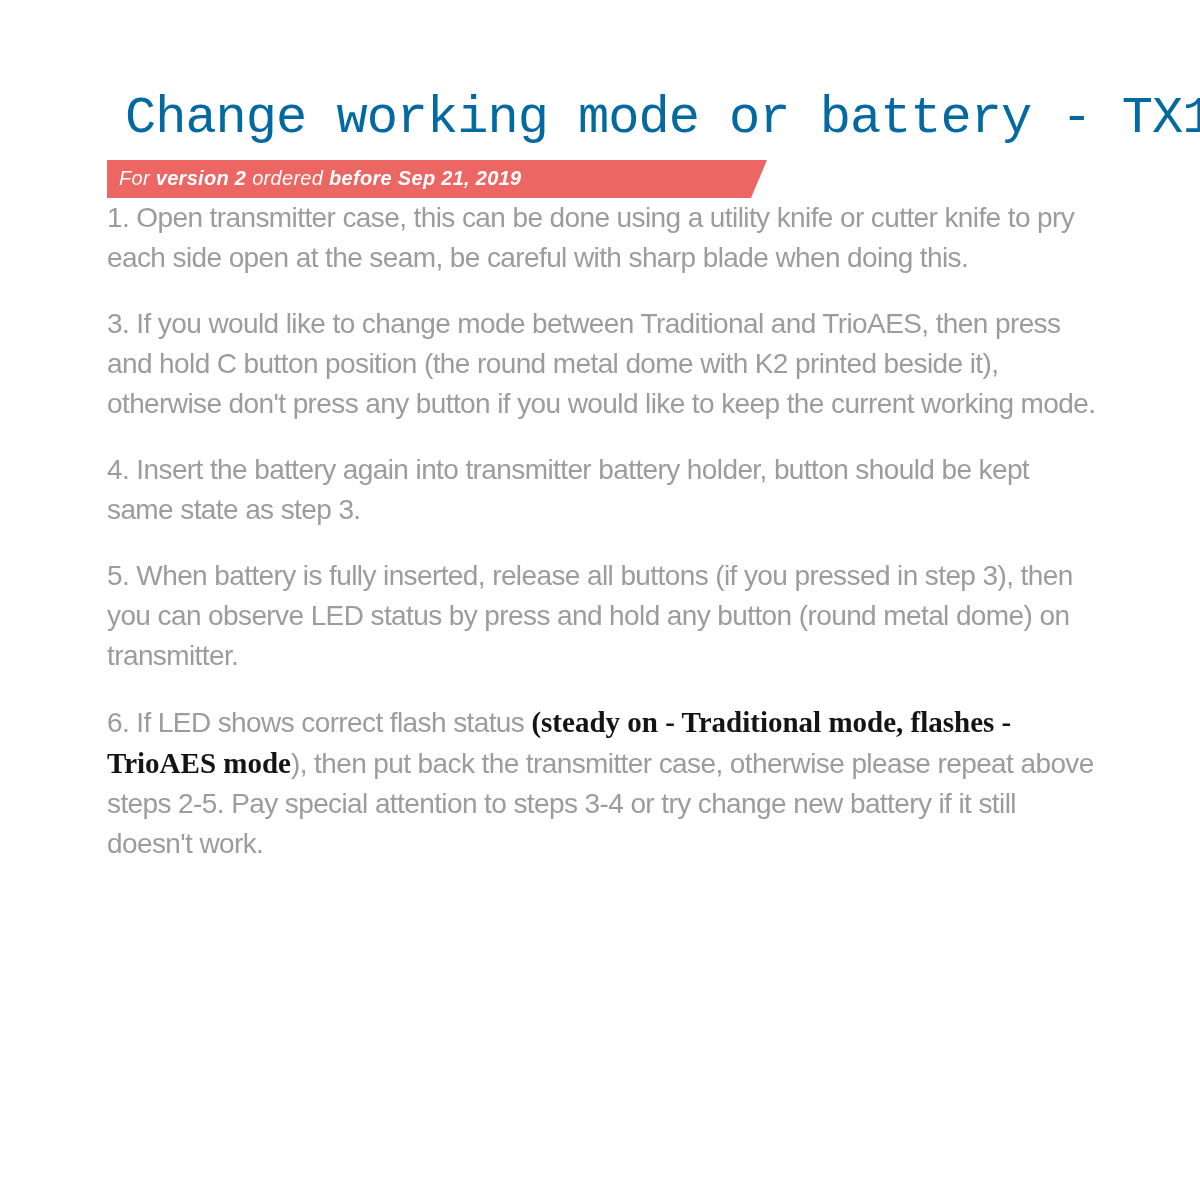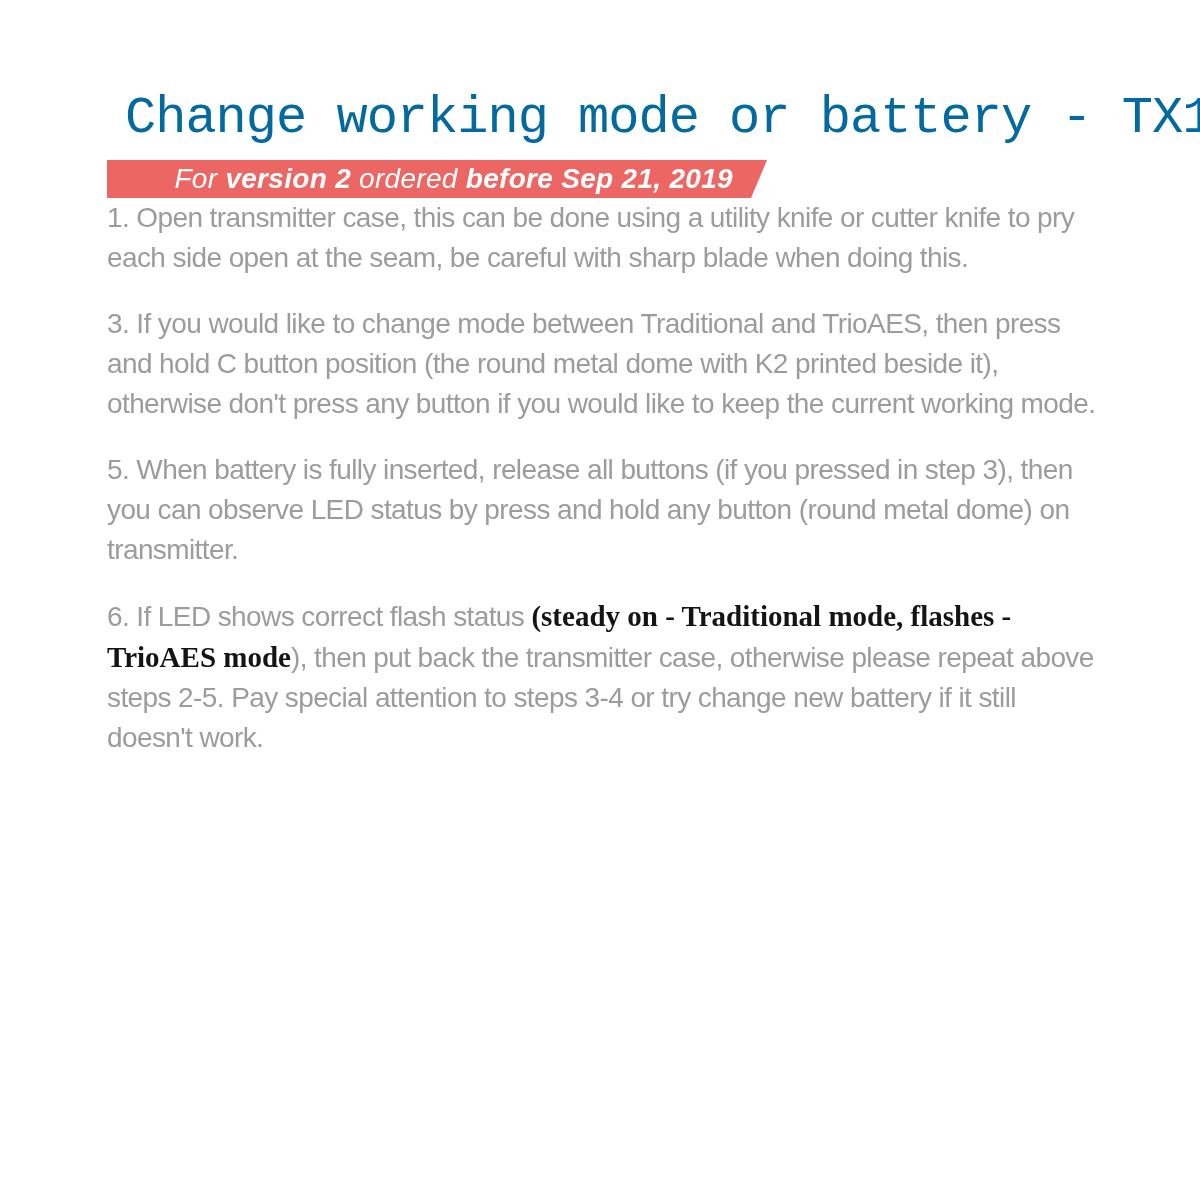--- a/index.html
+++ b/index.html
@@ -17,26 +17,25 @@
     white-space:nowrap;
   }
   .banner{
     display:inline-block;
     box-sizing:border-box;
     margin-top:15px;
     width:660px;
     background:#ec6763;
     color:#ffffff;
     font-style:italic;
-    font-size:28px;
+    font-size:20px;
     line-height:29px;
     padding:4px 34px 5px 12px;
     letter-spacing:0.3px;
     clip-path:polygon(0 0,100% 0,calc(100% - 16px) 100%,0 100%);
-    text-align:right;
   }
   .banner .b-reg{font-weight:400;}
   .banner .b-bold{font-weight:700;}
   .steps{}
   p.step{
     margin:0 0 26px 0;
     font-size:28px;
     line-height:40px;
     letter-spacing:-0.6px;
     color:#9c9c9c;
@@ -55,18 +54,19 @@
 <div class="sheet">
   <div class="content">
 
     <h1 class="title">Change working mode or battery - TX134</h1>
 
     <div class="banner"><span class="b-reg">For </span><span class="b-bold">version 2</span><span class="b-reg"> ordered </span><span class="b-bold">before Sep 21, 2019</span></div>
 
     <div class="steps">
       <p class="step">1. Open transmitter case, this can be done using a utility knife or cutter knife to pry each side open at the seam, be careful with sharp blade when doing this.</p>
       <p class="step">3. If you would like to change mode between Traditional and TrioAES, then press and hold C button position (the round metal dome with K2 printed beside it), otherwise don't press any button if you would like to keep the current working mode.</p>
+      <p class="step">4. Insert the battery again into transmitter battery holder, button should be kept same state as step 3.</p>
       <p class="step">5. When battery is fully inserted, release all buttons (if you pressed in step 3), then you can observe LED status by press and hold any button (round metal dome) on transmitter.</p>
       <p class="step"><span>6. If LED shows correct flash status </span><span class="serif">(steady on - Traditional mode, flashes - TrioAES mode</span><span>), then put back the transmitter case, otherwise please repeat above steps 2-5. Pay special attention to steps 3-4 or try change new battery if it still doesn't work.</span></p>
     </div>
 
   </div>
 </div>
 
 </body></html>

